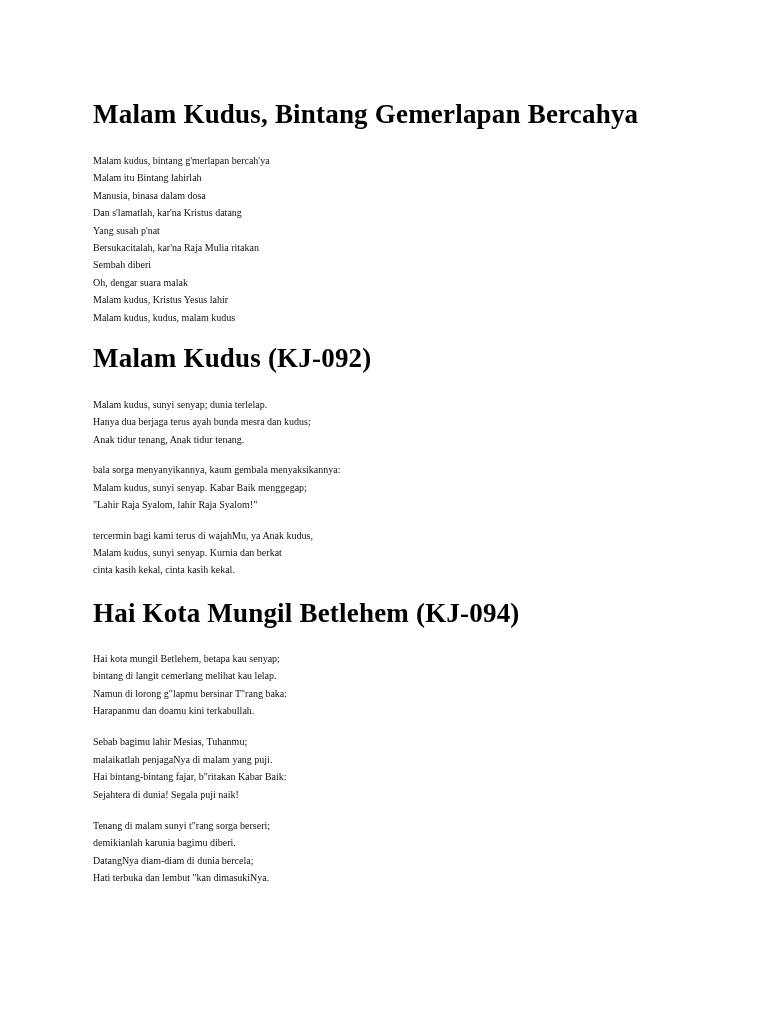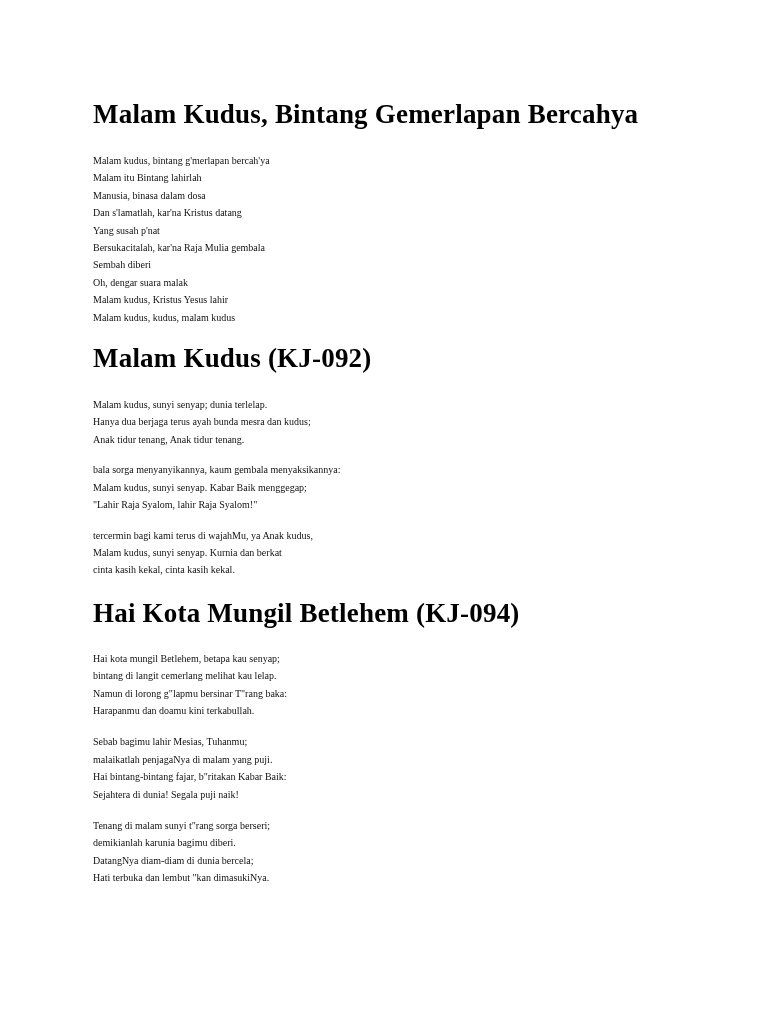--- a/index.html
+++ b/index.html
@@ -64,21 +64,21 @@
 <div class="page">
 
   <div class="song-section">
     <h1 class="section-heading">Malam Kudus, Bintang Gemerlapan Bercahya</h1>
     <div class="stanza intro-block">
       <div class="lyric-line">Malam kudus, bintang g'merlapan bercah'ya</div>
       <div class="lyric-line">Malam itu Bintang lahirlah</div>
       <div class="lyric-line">Manusia, binasa dalam dosa</div>
       <div class="lyric-line">Dan s'lamatlah, kar'na Kristus datang</div>
       <div class="lyric-line">Yang susah p'nat</div>
-      <div class="lyric-line">Bersukacitalah, kar'na Raja Mulia gembala</div>
+      <div class="lyric-line">Bersukacitalah, kar'na Raja Mulia ritakan</div>
       <div class="lyric-line">Sembah diberi</div>
       <div class="lyric-line">Oh, dengar suara malak</div>
       <div class="lyric-line">Malam kudus, Kristus Yesus lahir</div>
       <div class="lyric-line">Malam kudus, kudus, malam kudus</div>
     </div>
   </div>
 
   <div class="song-section">
     <h1 class="section-heading spaced-before">Malam Kudus (KJ-092)</h1>
     <div class="stanza">

